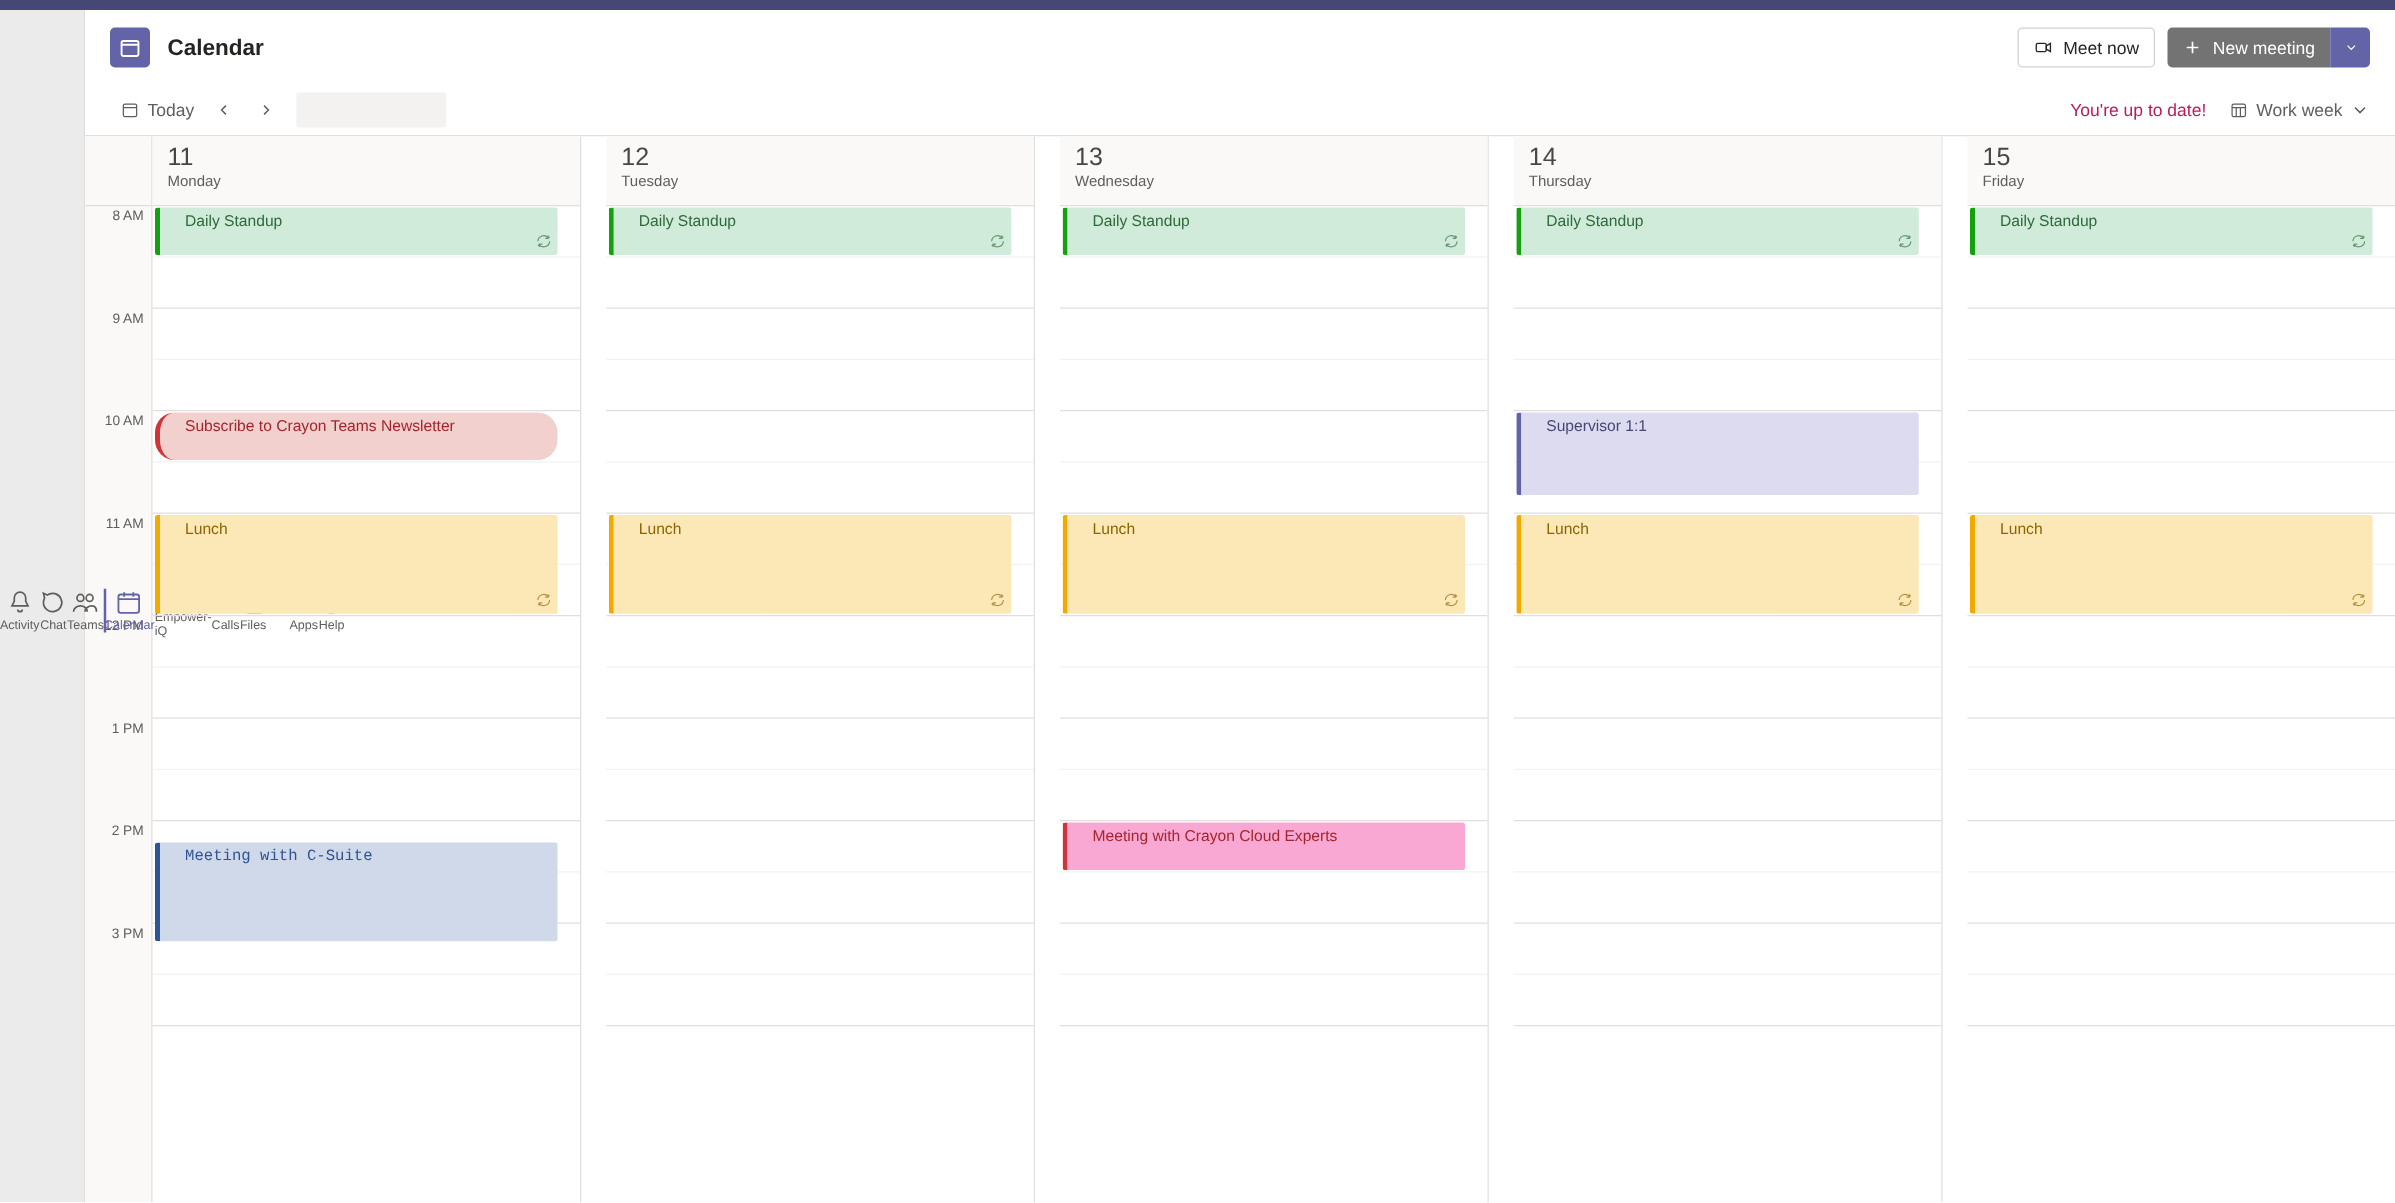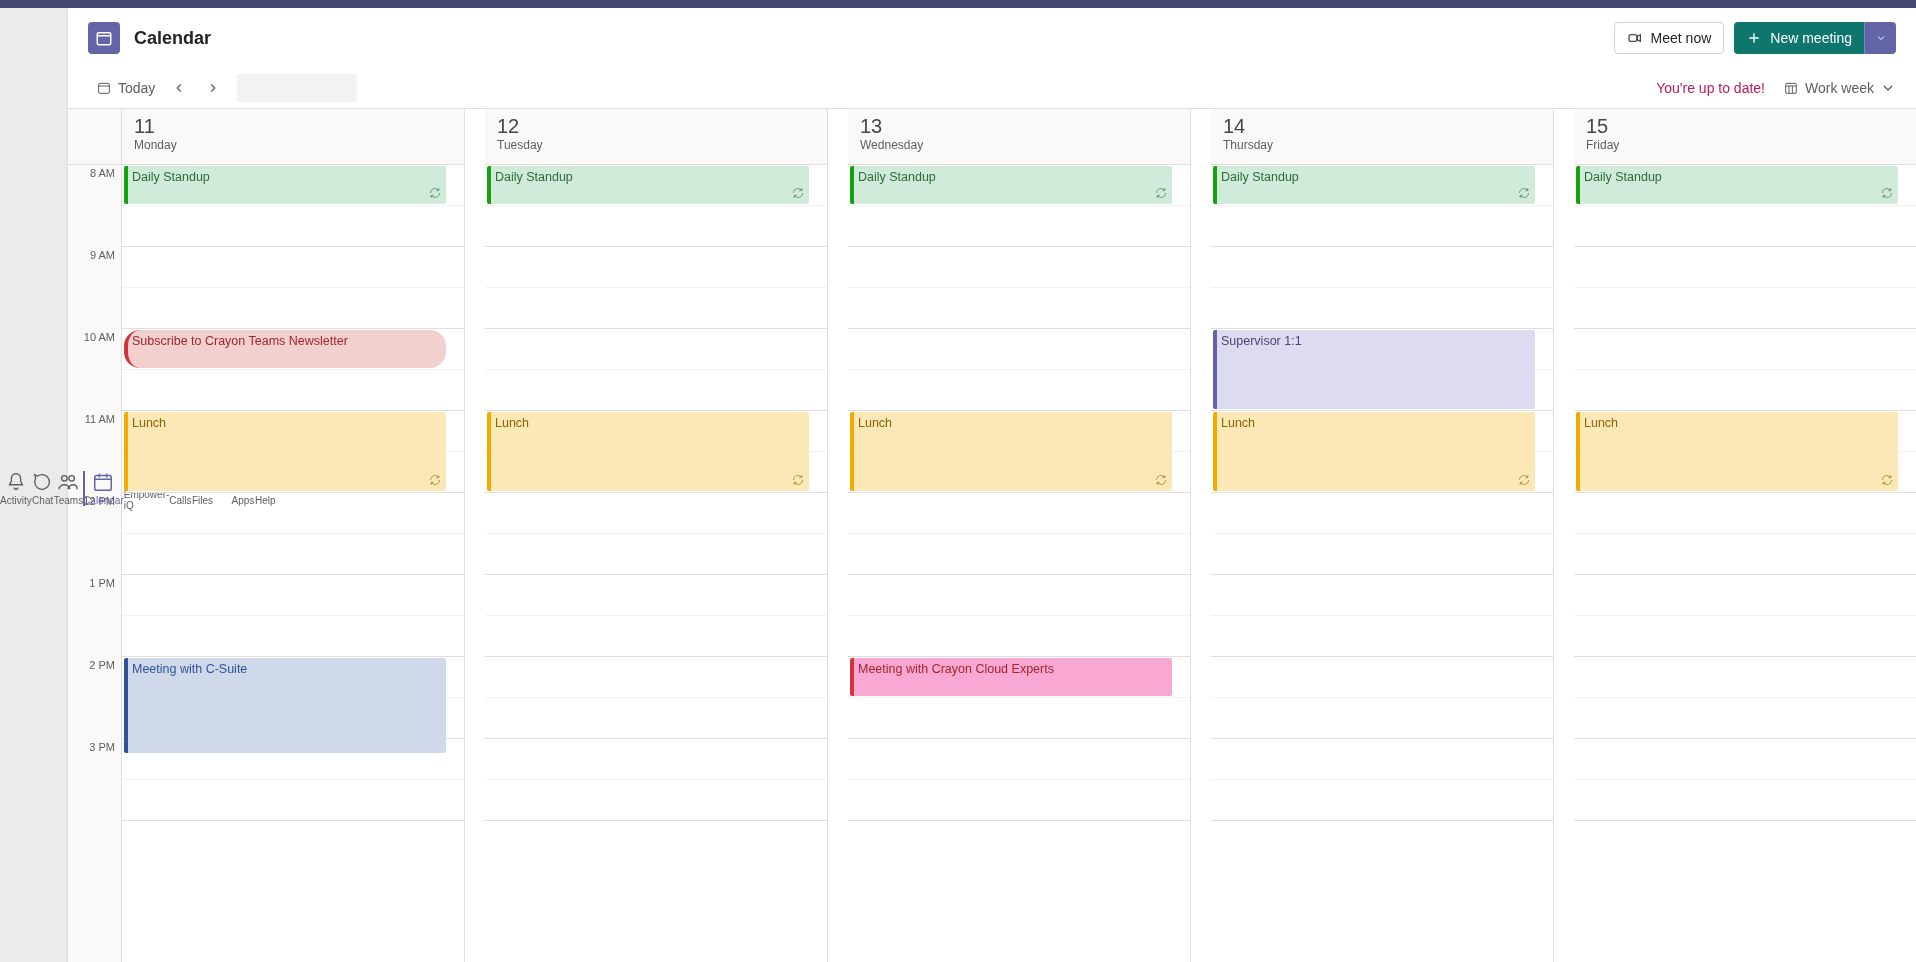--- a/index.html
+++ b/index.html
@@ -23,21 +23,21 @@
 
   .header { height:60px; display:flex; align-items:center; padding:0 20px; border-bottom:0; }
   .app-icon { width:32px; height:32px; background:#6264a7; border-radius:4px; display:flex; align-items:center; justify-content:center; color:#fff; margin-right:14px;}
   .app-icon svg{width:18px; height:18px;}
   .header h1 { font-size:18px; font-weight:700; }
   .header-spacer{flex:1;}
   .btn { height:32px; display:flex; align-items:center; border-radius:4px; padding:0 12px; font-size:14px; cursor:pointer; }
   .btn svg{width:16px;height:16px;margin-right:8px;}
   .btn-meet { background:#fff; border:1px solid #d1d1d1; color:#252423; margin-right:10px;}
   .btn-new-wrap{display:flex;}
-  .btn-new { background:#0f766e; color:#fff; border:none; border-top-left-radius:4px; border-bottom-left-radius:4px; border-top-right-radius:0; border-bottom-right-radius:0;}
+  .btn-new { background:#737373; color:#fff; border:none; border-top-left-radius:4px; border-bottom-left-radius:4px; border-top-right-radius:0; border-bottom-right-radius:0;}
   .btn-new-chevron{background:#6264a7; color:#fff; display:flex;align-items:center;justify-content:center; width:32px; border-left:1px solid #7f81c0; border-top-right-radius:4px; border-bottom-right-radius:4px; cursor:pointer;}
   .btn-new-chevron svg{width:12px;height:12px;}
 
   .toolbar { height:40px; display:flex; align-items:center; padding:0 20px 0 28px; color:#605e5c;}
   .toolbar .tb-left{display:flex;align-items:center; gap:14px;}
   .toolbar .tb-today{display:flex;align-items:center;cursor:pointer;color:#605e5c;}
   .toolbar .tb-today svg{width:16px;height:16px;margin-right:6px;}
   .toolbar .nav-arrow{cursor:pointer;color:#605e5c; width:20px;display:flex;justify-content:center;}
   .toolbar .nav-arrow svg{width:14px;height:14px;}
   .toolbar .month-label{ background:#f3f2f1; padding:4px 60px; border-radius:2px; height:28px;}
@@ -57,21 +57,21 @@
   .days{flex:1; display:flex;gap:20px;}
   .day{flex:1; border-right:1px solid #e1dfdd; position:relative;}
   .day:last-child{border-right:none;}
   .day-header{height:56px; border-bottom:1px solid #e1dfdd; padding:6px 12px; background:#faf9f8;}
   .day-header .num{font-size:20px; color:#484644;}
   .day-header .wd{font-size:12px; color:#605e5c;}
   .day-body{position:relative;}
   .hr{height:82px; border-bottom:1px solid #e1dfdd;}
   .hr .half{height:41px;border-bottom:1px solid #f3f2f1;}
 
-  .event{position:absolute; left:2px; right:18px; border-left:4px solid; border-radius:2px; padding:4px 6px 4px 4px; font-size:12.5px; overflow:hidden; cursor:pointer;}
+  .event{position:absolute; left:2px; right:18px; border-left:4px solid; border-radius:2px; padding:4px 6px 4px 20px; font-size:12.5px; overflow:hidden; cursor:pointer;}
   .event .title{font-weight:400; white-space:nowrap; overflow:hidden;}
   .recur{position:absolute; right:4px; bottom:4px; width:14px;height:14px;opacity:.65;}
 
   .ev-green{background:#d0ebd9;border-left-color:#13a10e;color:#2e6a3a;}
   .ev-red{background:#f2d0cd;border-left-color:#d13438;color:#a4262c;border-radius:16px;}
   .ev-redpink{background:#f9a8d4;border-left-color:#d13438;color:#a4262c;}
   .ev-yellow{background:#fce8b6;border-left-color:#f2a900;color:#8a6500;}
   .ev-purple{background:#dcdbf0;border-left-color:#6264a7;color:#464775;}
   .ev-blue{background:#d0d9ea;border-left-color:#2f5496;color:#2f5496;}
   .ev-pink{background:#f3d4d8;border-left-color:#d13438;color:#8b3a46;}
@@ -273,21 +273,21 @@
               <div class="event ev-red" style="top: 165px; height: 38px;">
                 <div class="title">Subscribe to Crayon Teams Newsletter</div>
               </div>
               <div class="event ev-yellow" style="top: 247px; height: 79px;">
                 <div class="title">Lunch</div>
                 <svg class="recur" viewBox="0 0 24 24" fill="none" stroke="currentColor" stroke-width="1.6">
                   <path d="M4 12a8 8 0 0 1 14-5l2-1M20 12a8 8 0 0 1-14 5l-2 1"></path>
                   <path d="M18 4v4h-4M6 20v-4h4"></path>
                 </svg>
               </div>
-              <div class="event ev-blue" style="top: 493px; height: 95px;">
+              <div class="event ev-blue" style="top: 509px; height: 79px; font-family: Liberation Mono, monospace;">
                 <div class="title">Meeting with C-Suite</div>
               </div>
             </div>
           </div>
           <div class="day">
             <div class="day-header">
               <div class="num">12</div>
               <div class="wd">Tuesday</div>
             </div>
             <div class="day-body" style="height: 656px;">
@@ -417,21 +417,21 @@
                   <path d="M18 4v4h-4M6 20v-4h4"></path>
                 </svg>
               </div>
               <div class="event ev-yellow" style="top: 247px; height: 79px;">
                 <div class="title">Lunch</div>
                 <svg class="recur" viewBox="0 0 24 24" fill="none" stroke="currentColor" stroke-width="1.6">
                   <path d="M4 12a8 8 0 0 1 14-5l2-1M20 12a8 8 0 0 1-14 5l-2 1"></path>
                   <path d="M18 4v4h-4M6 20v-4h4"></path>
                 </svg>
               </div>
-              <div class="event ev-purple" style="top: 165px; height: 79px;">
+              <div class="event ev-purple" style="top: 165px; height: 66px;">
                 <div class="title">Supervisor 1:1</div>
               </div>
             </div>
           </div>
           <div class="day">
             <div class="day-header">
               <div class="num">15</div>
               <div class="wd">Friday</div>
             </div>
             <div class="day-body" style="height: 656px;">

